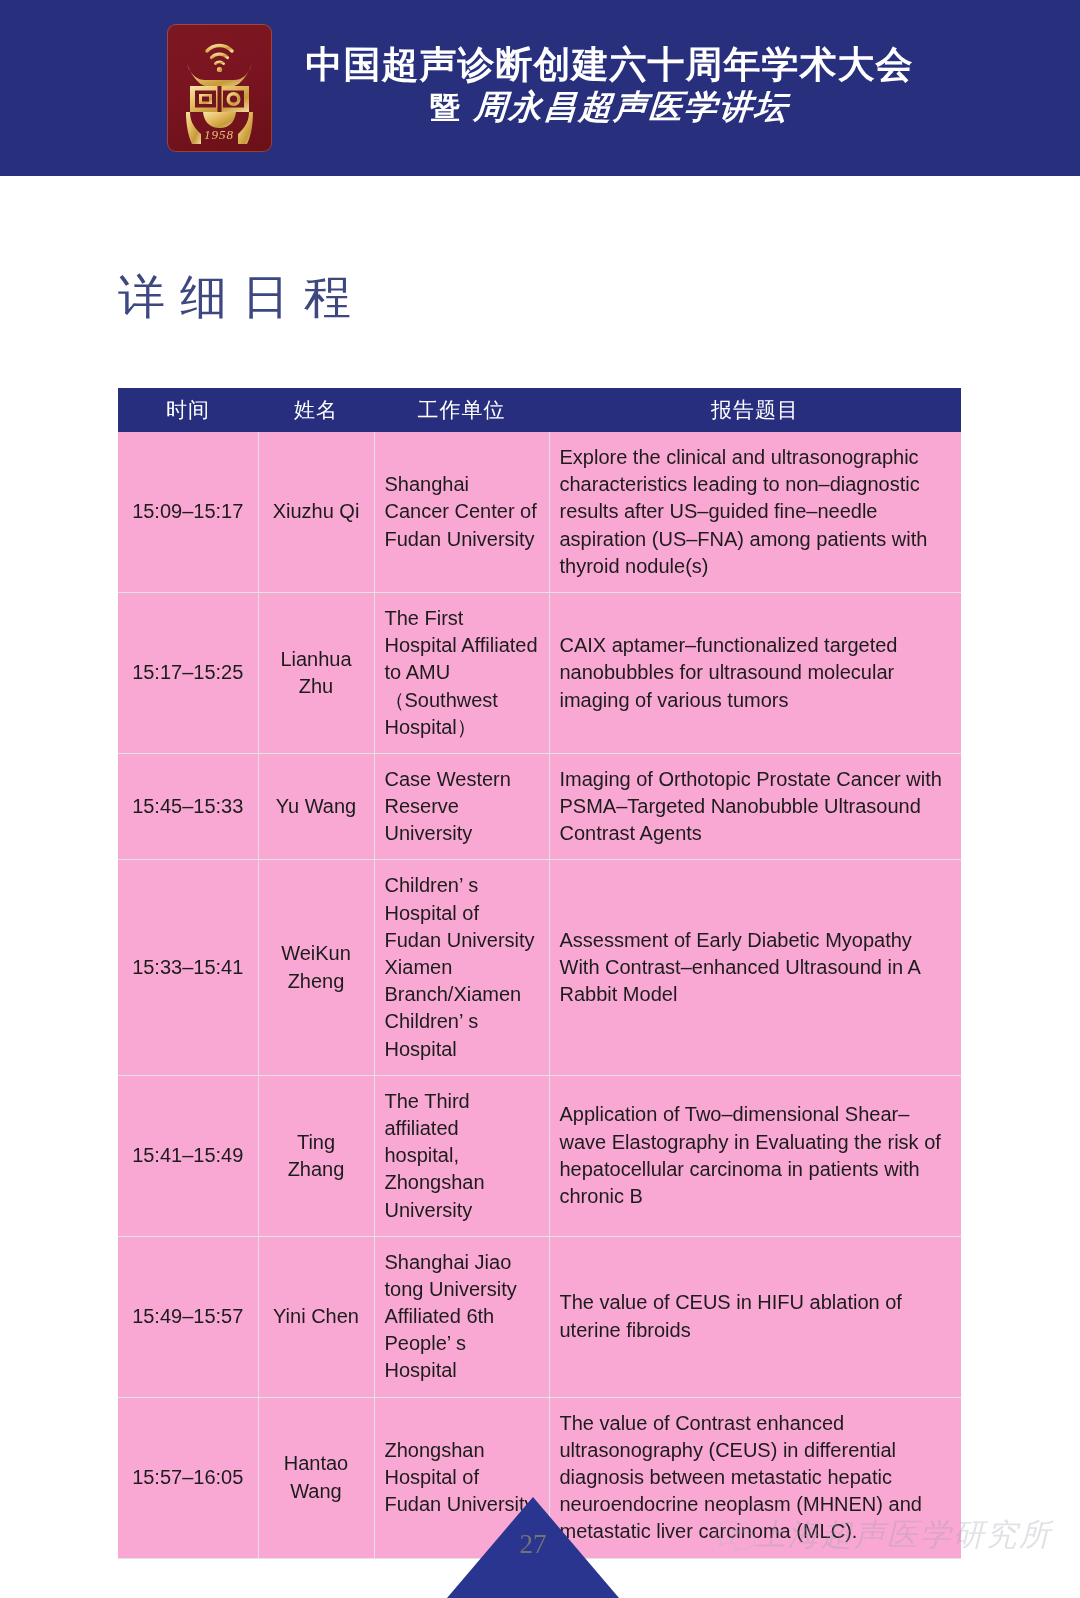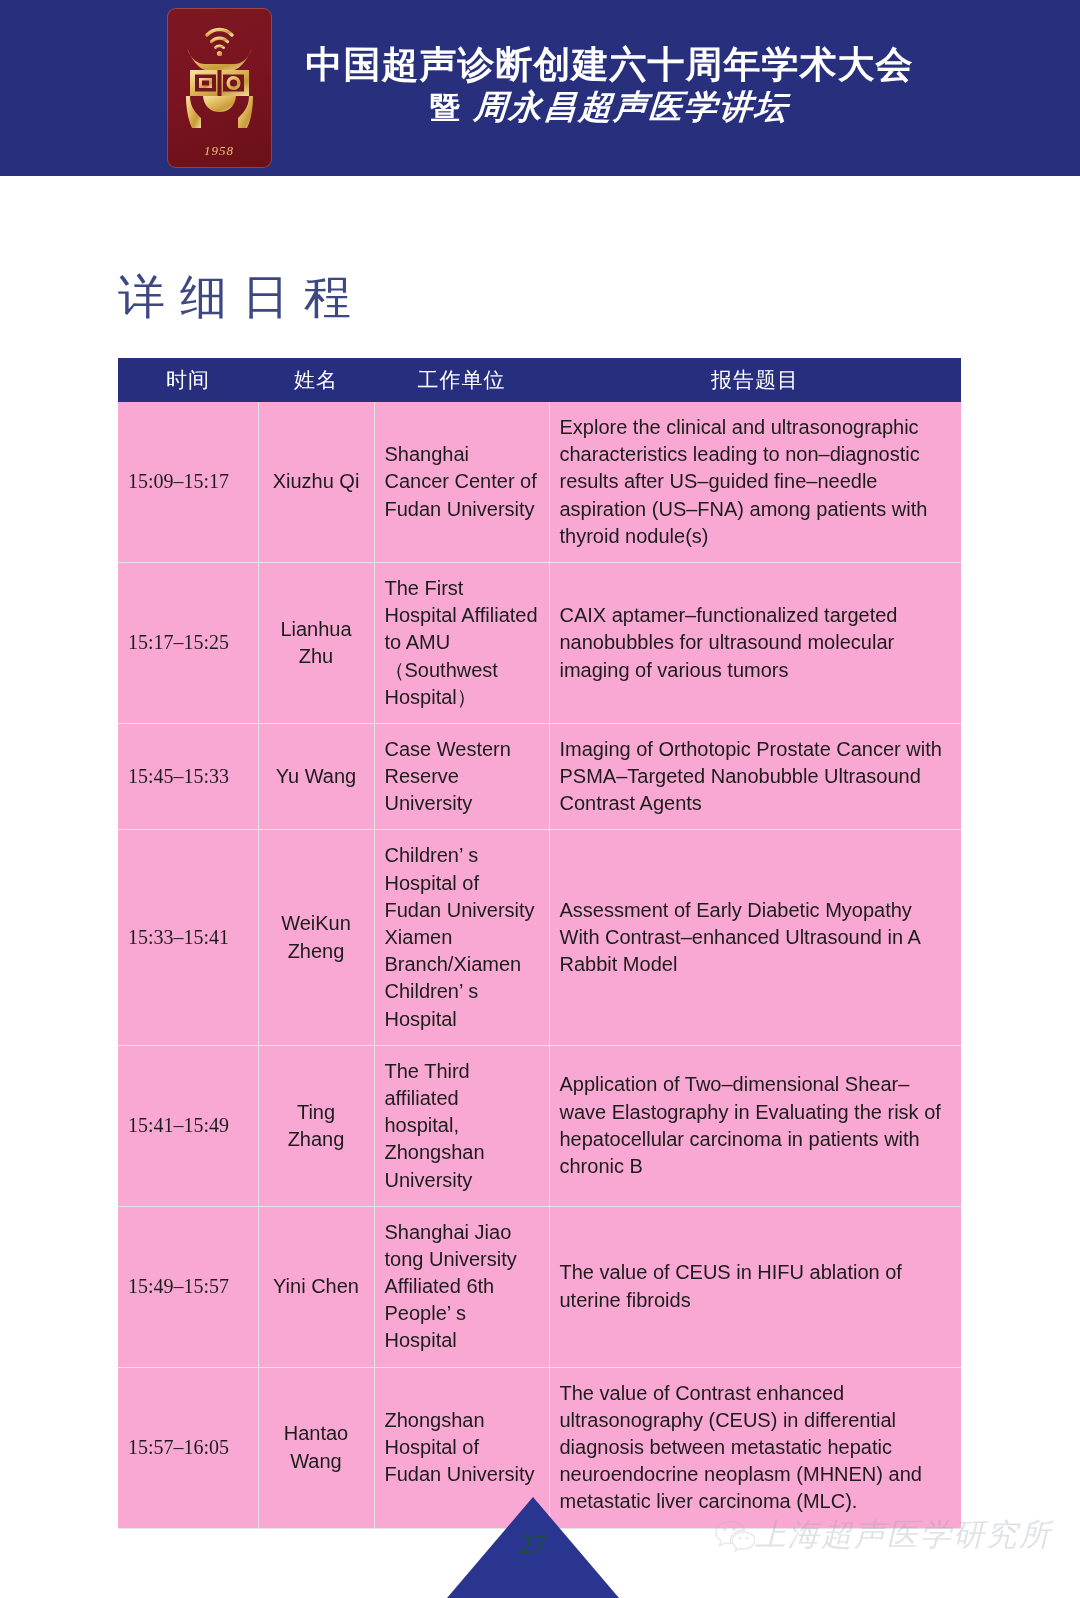--- a/index.html
+++ b/index.html
@@ -15,21 +15,21 @@
   
   .banner {
     position: absolute; left: 0; top: 0;
     width: 1080px; height: 176px;
     background: #28307e;
     display: flex; align-items: center; justify-content: center;
   }
   .banner-inner { display: flex; align-items: center; gap: 34px; }
 
   .logo {
-    width: 105px; height: 160px;
+    width: 105px; height: 128px;
     background: linear-gradient(160deg, #7d1822 0%, #7a1420 45%, #6b1018 100%);
     border-radius: 9px;
     position: relative;
     box-shadow: 0 0 0 1px rgba(255,220,140,0.25) inset;
     flex: none;
   }
   .logo svg { position: absolute; left: 0; top: 0; }
   .logo-year {
     position: absolute; left: 0; right: 0; bottom: 9px;
     text-align: center;
@@ -71,21 +71,21 @@
     color: #3d4780;
     letter-spacing: 15px;
     font-weight: 400;
     line-height: 1;
     font-family: "Liberation Sans", "DejaVu Sans", sans-serif;
     margin-top: 40px;
   }
 
   
   .sched-wrap { position: absolute; left: 118px; top: 358px; width: 843px; }
-  table.sched { width: 843px; border-collapse: collapse; table-layout: fixed; }
+  table.sched { width: 843px; border-collapse: collapse; table-layout: fixed; margin-top: 30px; }
 
   table.sched thead th {
     background: #272e7e;
     color: #ffffff;
     font-size: 21px;
     font-weight: 400;
     height: 44px;
     text-align: center;
     vertical-align: middle;
     border: none;
@@ -98,21 +98,21 @@
     font-size: 20px;
     color: #1c1c1c;
     line-height: 1.36;
     padding: 12px 10px;
     vertical-align: middle;
     background: #f9a8d4;
   }
   table.sched tbody tr td:last-child { border-right: none; }
   table.sched tbody tr:last-child td { border-bottom: 1px solid #e4e4e6; }
 
-  td.c-time { text-align: left; white-space: nowrap; font-size: 20px; font-family: Liberation Serif, serif; }
+  td.c-time { text-align: center; white-space: nowrap; font-size: 20px; }
   td.c-name { text-align: center; }
   td.c-org  { text-align: left; padding-left: 11px; }
   td.c-topic{ text-align: left; padding-left: 13px; }
   td.c-comments {
     text-align: center;
     border-right: none;
     padding-left: 0;
   }
 
   .col-time   { width: 140px; }
@@ -128,21 +128,21 @@
     width: 0; height: 0;
     border-left: 86px solid transparent;
     border-right: 86px solid transparent;
     border-bottom: 101px solid #2a3590;
   }
   .page-number {
     position: absolute;
     left: 447px; bottom: 38px;
     width: 172px;
     text-align: center;
-    color: #14532d;
+    color: #737373;
     font-size: 27px;
     font-family: "Liberation Serif", "DejaVu Serif", serif;
   }
   .watermark {
     position: absolute;
     right: 28px; bottom: 42px;
     display: flex; align-items: center; 
     opacity: 0.30;
   }
   .wm-text {

